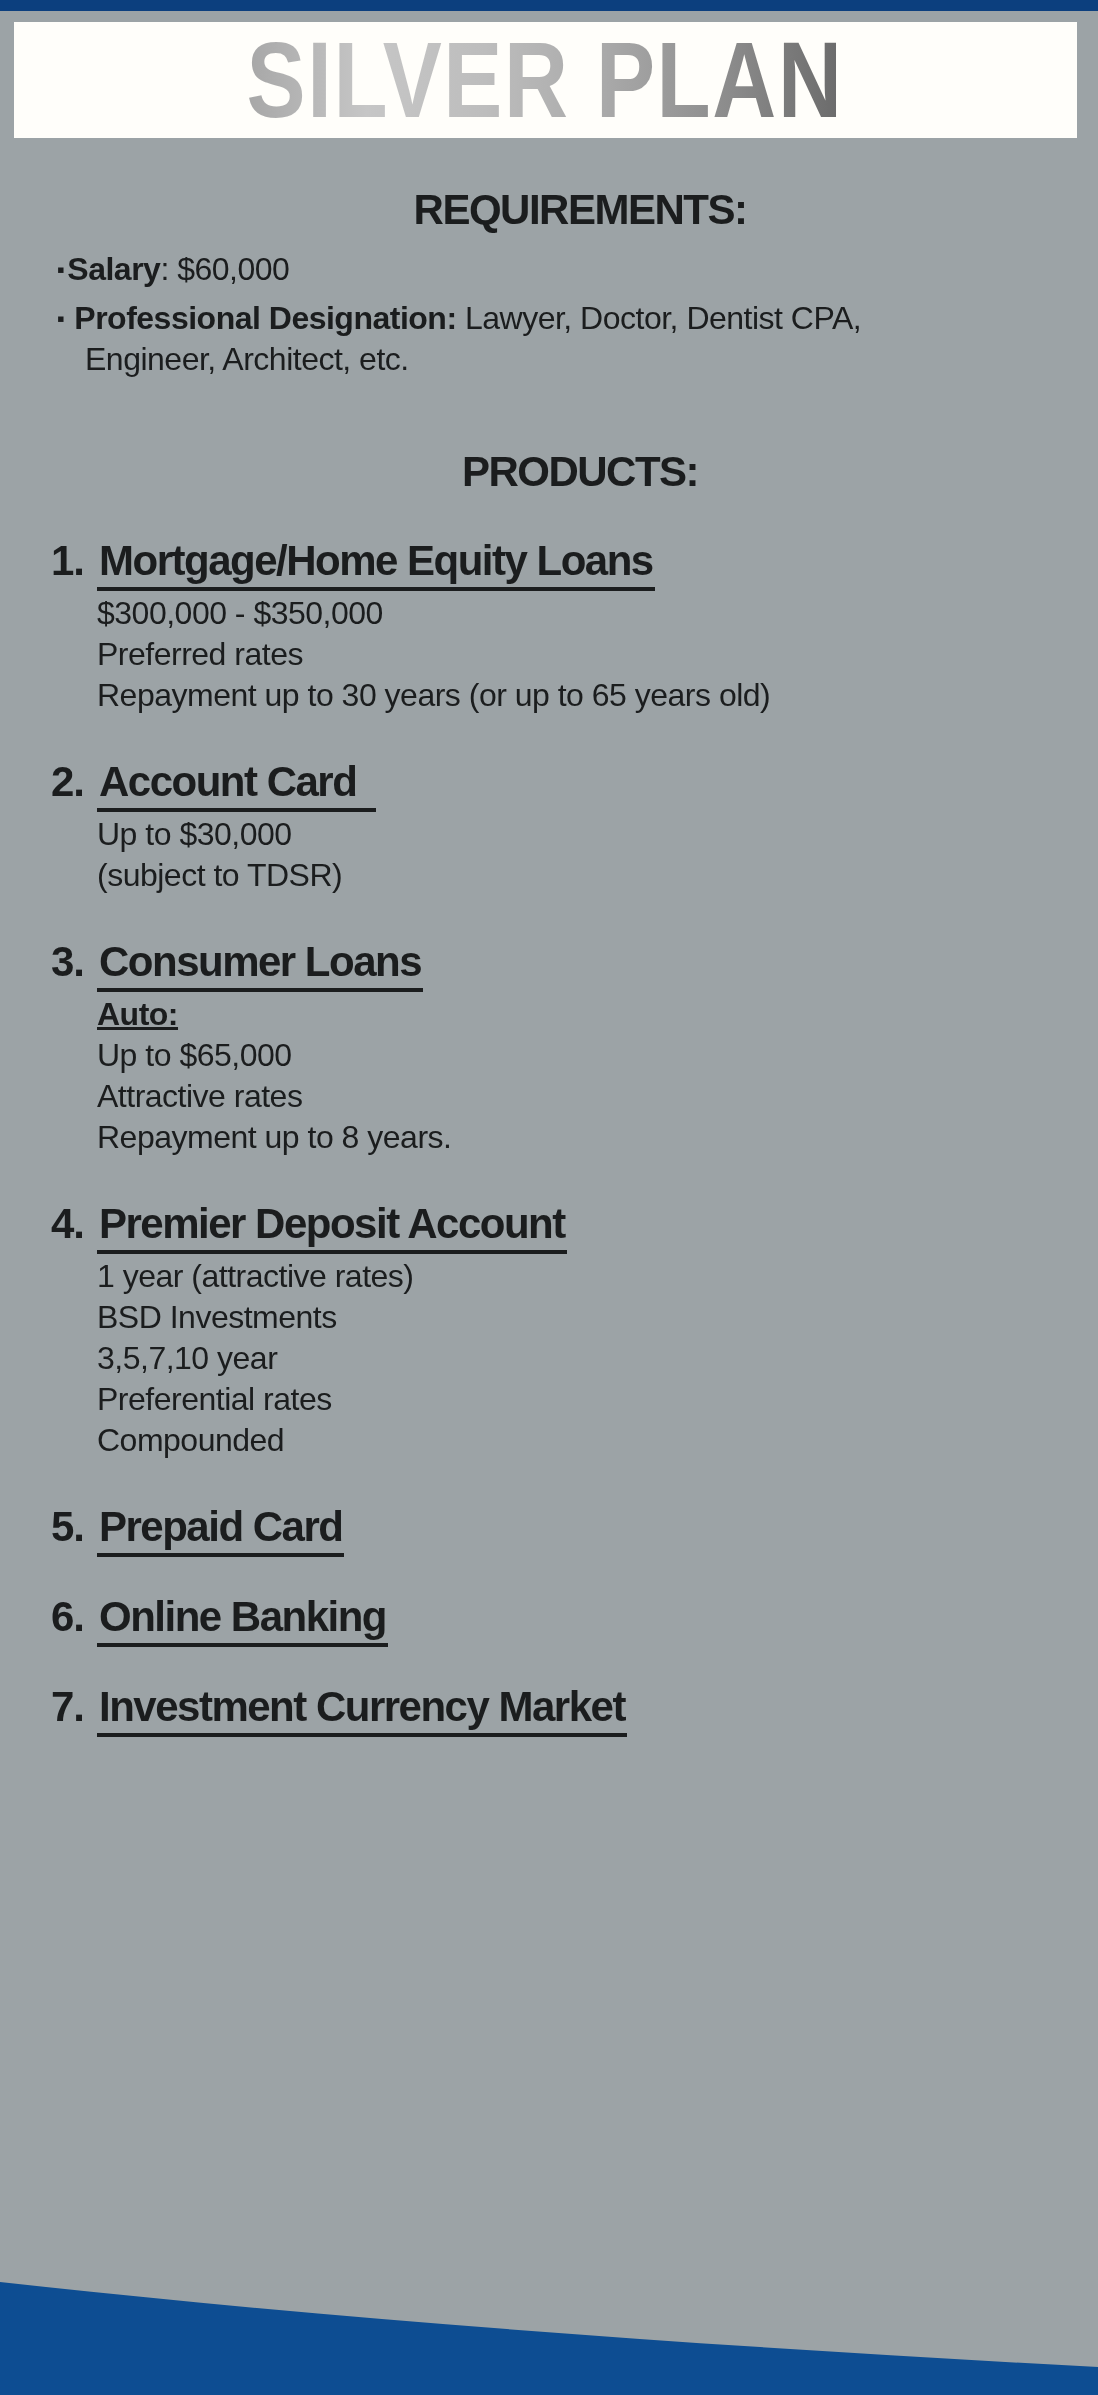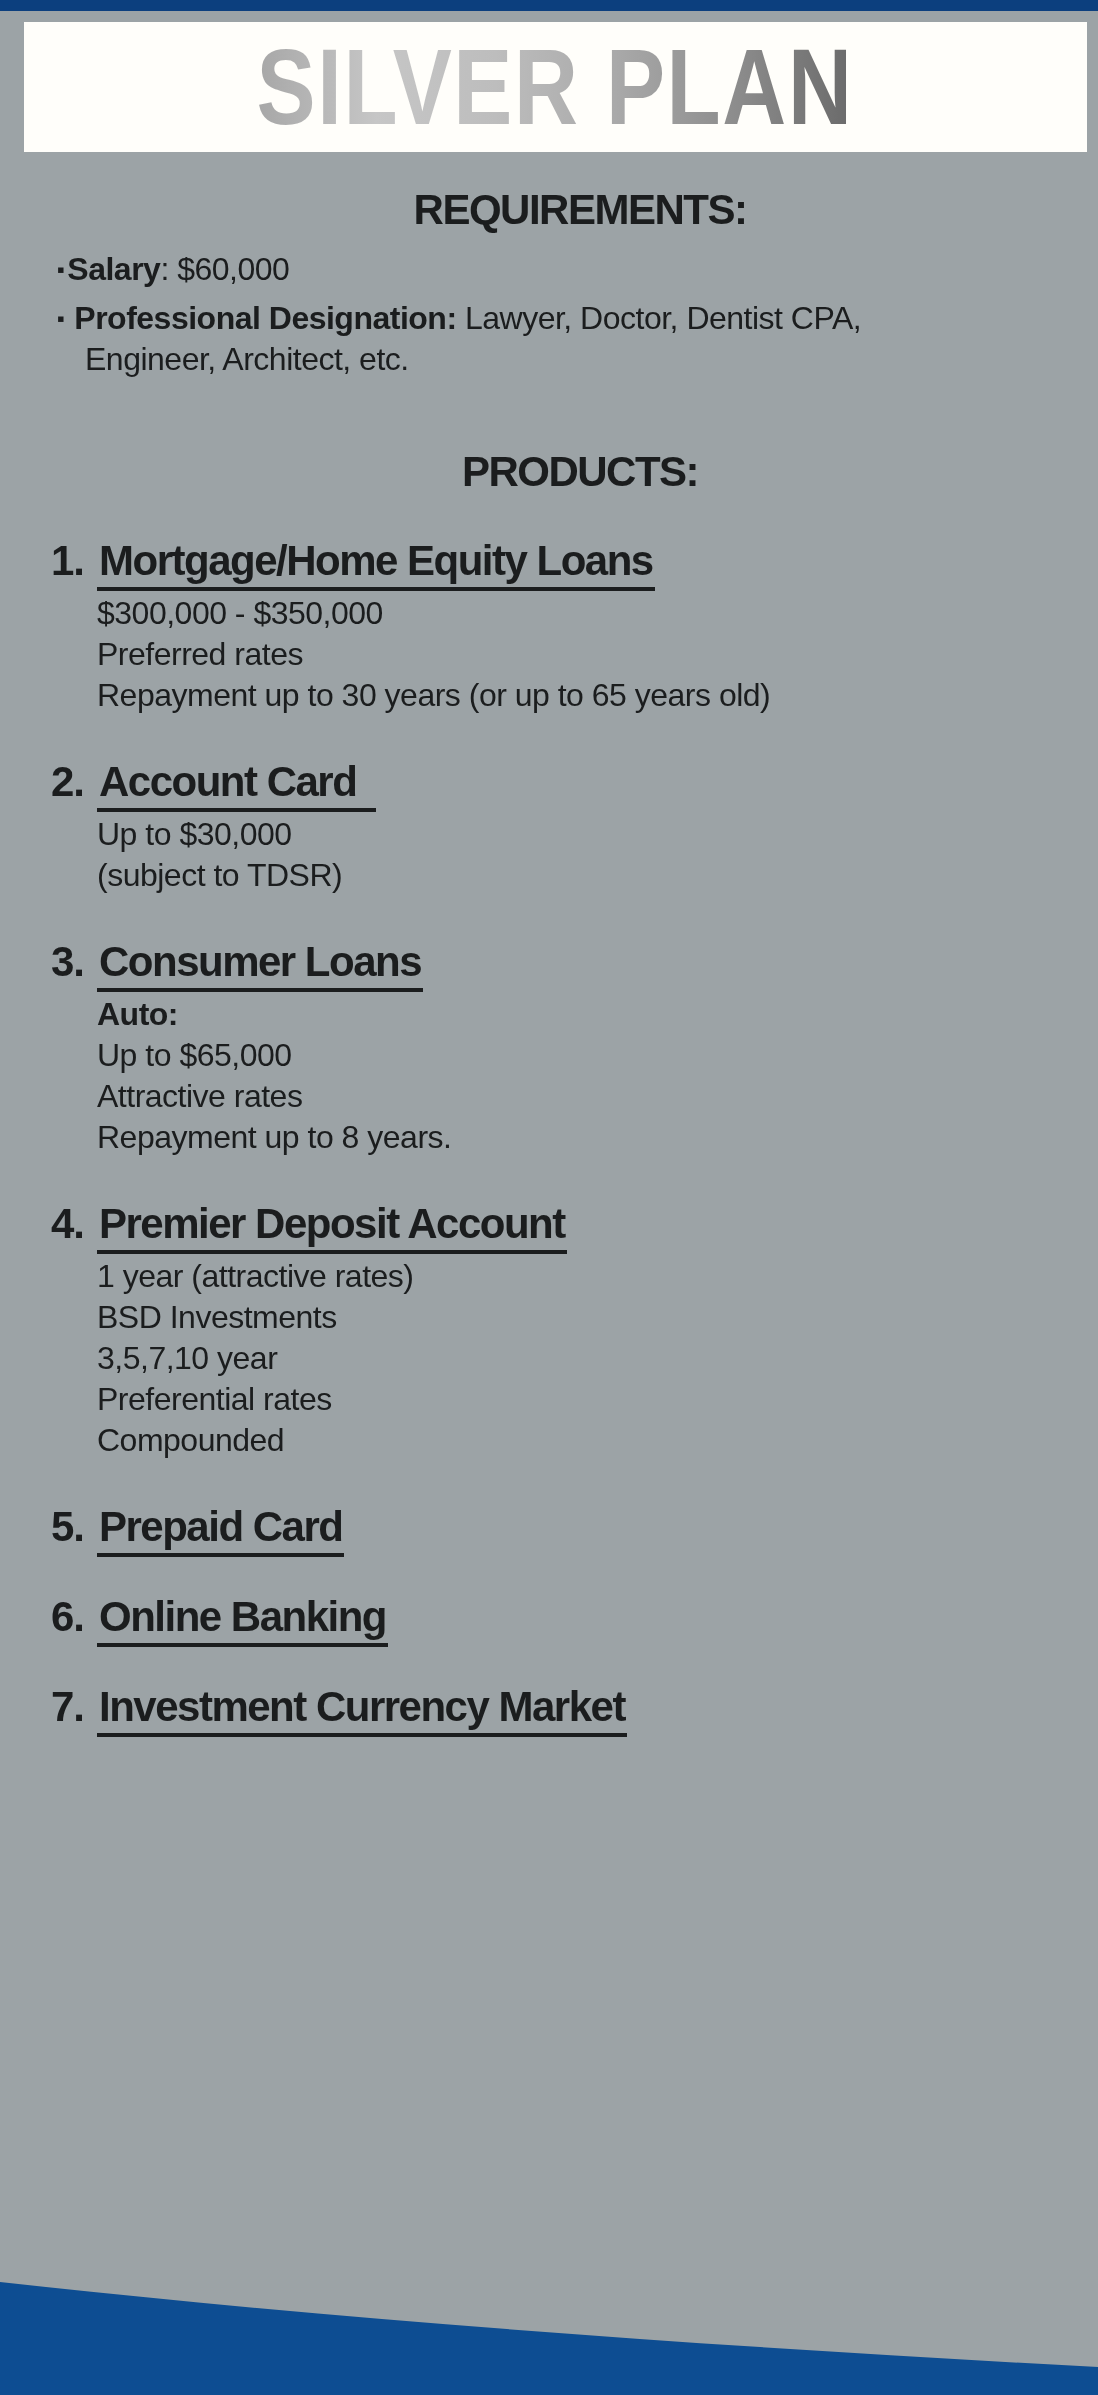--- a/index.html
+++ b/index.html
@@ -17,21 +17,21 @@
     background:var(--bg-gray);
     font-family:"Liberation Sans", sans-serif;
     color:var(--text-dark);
     overflow:hidden;
   }
   .top-bar{
     position:absolute;top:0;left:0;width:1098px;height:11px;
     background:var(--top-bar-blue);
   }
   .title-box{
-    position:absolute;top:22px;left:24px;width:1063px;height:130px;
+    position:absolute;top:22px;left:14px;width:1063px;height:116px;
     background:var(--box-white);
     display:flex;align-items:center;justify-content:center;
   }
   .page-title{
     font-size:108px;font-weight:700;letter-spacing:2px;line-height:1;
     transform:scaleX(0.82);transform-origin:center;
     background-image:linear-gradient(90deg,#a7a7a7 0%,#c6c6c6 14%,#bdbdbd 34%,#a9a9a9 52%,#8d8d8d 72%,#6a6a6a 100%);
     -webkit-background-clip:text;background-clip:text;
     color:transparent;
     white-space:nowrap;
@@ -54,21 +54,21 @@
   .products-heading{margin-top:70px;}
   .product{margin:42px 0 0 51px;}
   .p-title{font-size:42px;font-weight:700;letter-spacing:-1.5px;line-height:48px;}
   .p-num{display:inline-block;width:46px;letter-spacing:-1px;}
   .p-name{
     border-bottom:4px solid var(--text-dark);
     padding:0 2px 3px 2px;
   }
   .p-name.pad-right{padding-right:20px;}
   .p-details{margin:8px 0 0 46px;font-size:32px;line-height:41px;letter-spacing:-0.5px;}
-  .p-sub{font-weight:700;}
+  .p-sub{font-weight:700;text-decoration:underline;}
   .footer-wave{position:absolute;left:0;bottom:0;width:1098px;height:125px;display:block;color:var(--wave-blue);}
 </style>
 </head>
 <body>
 
 <div class="top-bar"></div>
 
 <div class="title-box">
   <div class="page-title" style="background-image: linear-gradient(90deg, rgb(167, 167, 167), rgb(198, 198, 198), rgb(189, 189, 189), rgb(169, 169, 169), rgb(141, 141, 141), rgb(106, 106, 106));">SILVER PLAN</div>
 </div>

